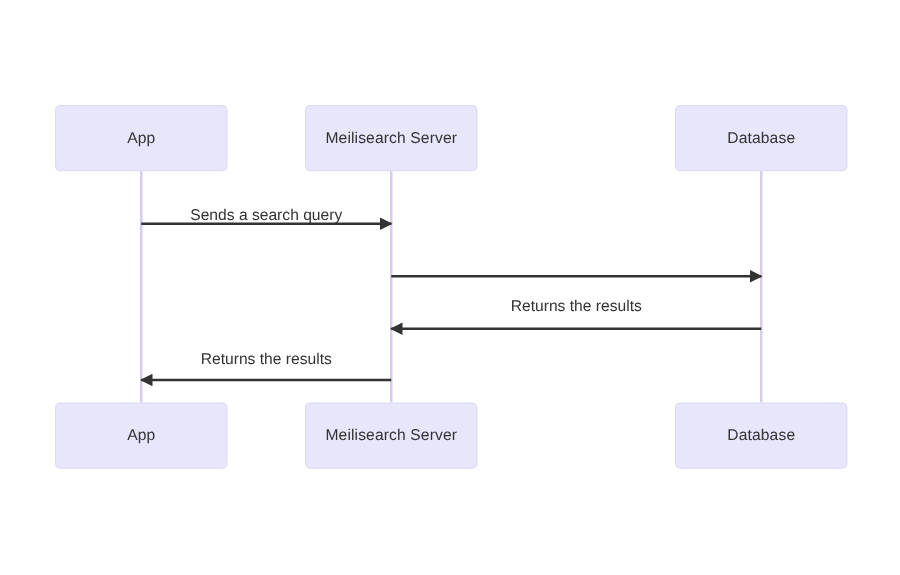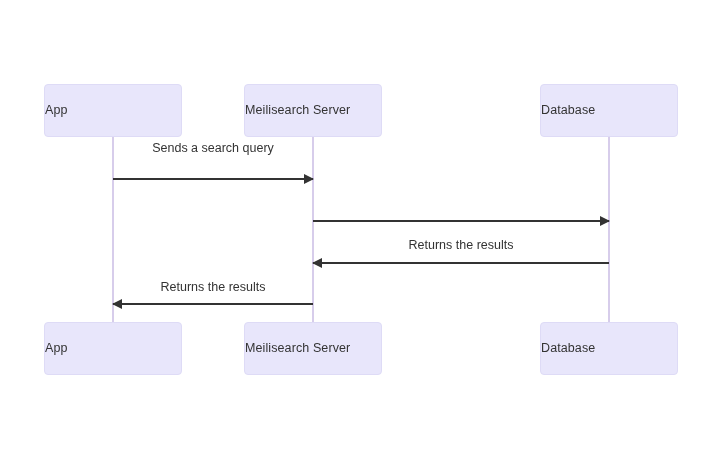--- a/index.html
+++ b/index.html
@@ -28,20 +28,21 @@
   .actor-box {
     position: absolute;
     width: 138px;
     height: 53px;
     background: #e8e6fb;
     border: 1px solid #dedbf6;
     border-radius: 4px;
     box-sizing: border-box;
     display: flex;
     align-items: center;
+    justify-content: center;
   }
   .actor-label {
     font-size: 12.5px;
     color: #333333;
     line-height: 1;
     letter-spacing: 0.1px;
     white-space: nowrap;
   }
   .message {
     position: absolute;
@@ -109,21 +110,21 @@
     <span class="actor-label">Meilisearch Server</span>
   </div>
   <div class="actor-box" style="left: 540px; top: 322px;">
     <span class="actor-label">Database</span>
   </div>
 
   <div class="message" style="left: 113px; top: 178px; width: 200px;">
     <div class="message-line"></div>
     <div class="arrowhead right"></div>
   </div>
-  <div class="message-label" style="left: 213px; top: 142px; text-align: center;">Sends a search query</div>
+  <div class="message-label" style="left: 213px; top: 166px; text-align: center;">Sends a search query</div>
 
   <div class="message" style="left: 313px; top: 220px; width: 296px;">
     <div class="message-line"></div>
     <div class="arrowhead right"></div>
   </div>
 
   <div class="message" style="left: 313px; top: 262px; width: 296px;">
     <div class="message-line"></div>
     <div class="arrowhead left"></div>
   </div>

